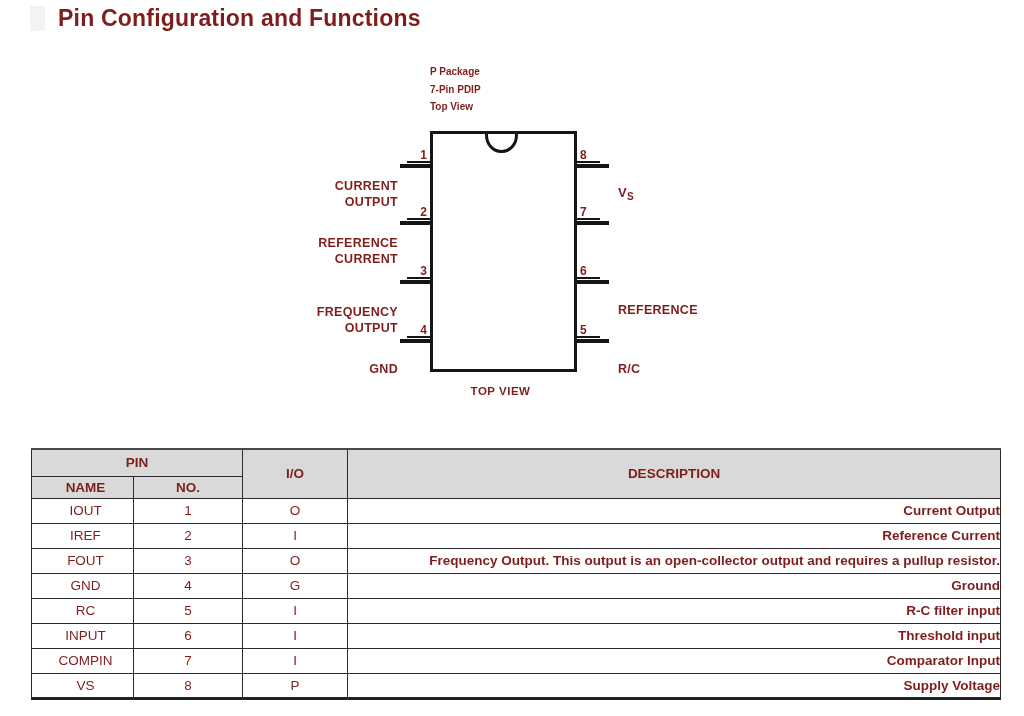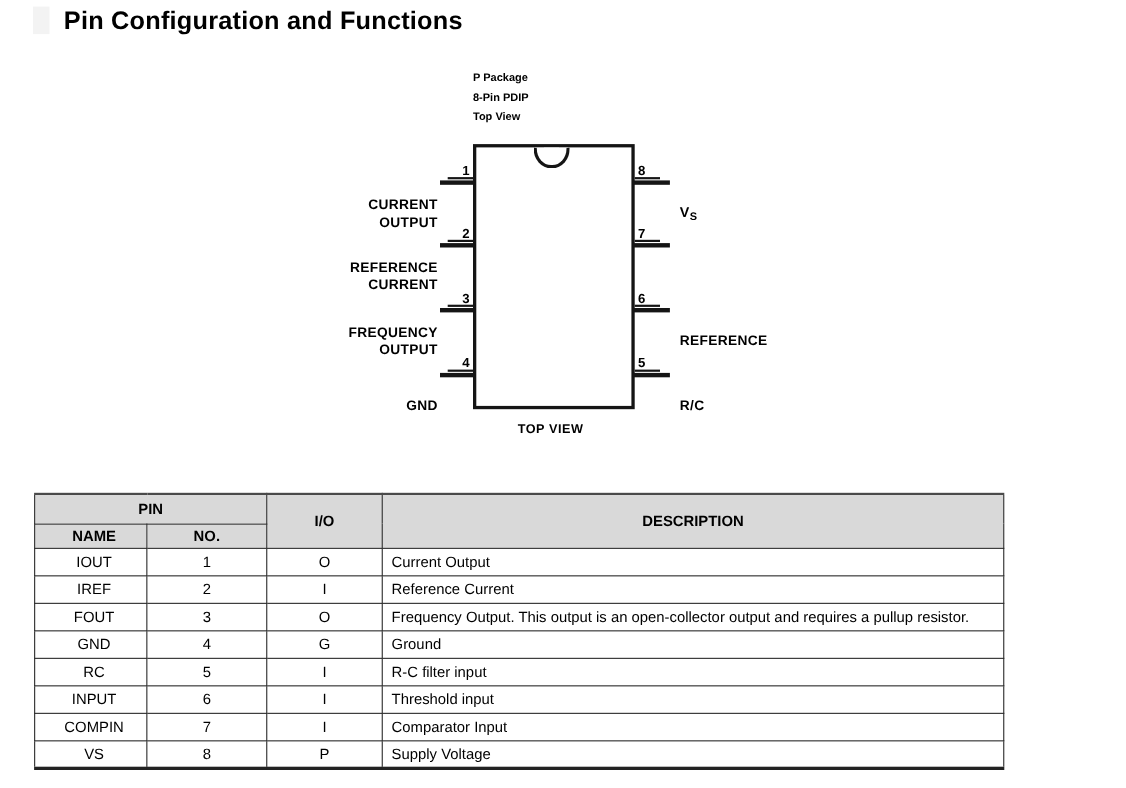--- a/index.html
+++ b/index.html
@@ -1,18 +1,18 @@
 <!DOCTYPE html>
 <html><head>
 <meta charset="utf-8">
 <style>
   html,body { margin:0; padding:0; background:#fff; }
   .page {
     position:relative; width:1024px; height:716px; background:#ffffff;
-    font-family:"Liberation Sans", sans-serif; color:#000000; overflow:hidden;
+    font-family:"Liberation Sans", sans-serif; color:#7f1d1d; overflow:hidden;
   }
   .abs { position:absolute; }
 
   
   .doc-title { left:58px; top:5px; font-size:23px; font-weight:bold; letter-spacing:0.2px; }
   .ghost-mark { left:30px; top:6px; width:15px; height:25px; background:#f3f3f3; }
 
   
   .pkg-header { left:430px; top:63px; width:148px; text-align:left;
                 font-weight:bold; font-size:10px; line-height:17.5px; }
@@ -32,45 +32,45 @@
                letter-spacing:0.3px; white-space:nowrap;margin-top:28px; }
   .pin-label.l { right:626px; text-align:right; }
   .pin-label.r { left:618px; text-align:left; }
   .pin-label .sub { font-size:10px; vertical-align:-3px; }
   .top-view { left:428px; top:385px; width:145px; text-align:center;
               font-size:11.5px; font-weight:bold; letter-spacing:0.5px; }
 
   
   .tbl-title { left:31px; top:423px; width:970px; text-align:center;
                font-size:17.5px; font-weight:bold; }
-  table.pin-table { position:absolute; left:31px; top:448px; width:882px;
+  table.pin-table { position:absolute; left:31px; top:448px; width:970px;
                     border-collapse:collapse; table-layout:fixed;
                     border:1px solid #222; border-top:2px solid #4a4a4a;
                     border-bottom:3px solid #222; }
   .pin-table th, .pin-table td { border:1px solid #2a2a2a; font-size:13.5px;
                                  padding:0; overflow:hidden; white-space:nowrap; }
   .pin-table thead th { background:#d9d9d9; font-weight:bold; }
   .pin-table .h1 { height:27px; }
   .pin-table .h2 { height:22px; }
   .pin-table tbody tr { height:25px; }
   .ta-c { text-align:center; }
   .ta-l { text-align:center; padding-left:6px !important; }
-  .desc  { text-align:left; padding-left:8px !important; }
+  .desc  { text-align:right; padding-left:8px !important;font-weight:bold; }
 </style>
 </head>
 <body>
 
 <div class="page">
 
   <div class="abs ghost-mark"></div>
   <div class="abs doc-title">Pin Configuration and Functions</div>
 
   <div class="abs pkg-header">
     <div>P Package</div>
-    <div>8-Pin PDIP</div>
+    <div>7-Pin PDIP</div>
     <div>Top View</div>
   </div>
 
   <div class="abs ic-body"></div>
   <div class="abs ic-notch"></div>
 
   <div class="abs stub l" style="top:164px;"></div>
   <div class="abs pin-num l" style="top:147px;">1</div>
   <div class="abs pin-label l" style="top:150px;">
     <div>CURRENT</div>
@@ -79,21 +79,21 @@
 
   <div class="abs stub l" style="top:221px;"></div>
   <div class="abs pin-num l" style="top:204px;">2</div>
   <div class="abs pin-label l" style="top:207px;">
     <div>REFERENCE</div>
     <div>CURRENT</div>
   </div>
 
   <div class="abs stub l" style="top:280px;"></div>
   <div class="abs pin-num l" style="top:263px;">3</div>
-  <div class="abs pin-label l" style="top:266px;">
+  <div class="abs pin-label l" style="top:276px;">
     <div>FREQUENCY</div>
     <div>OUTPUT</div>
   </div>
 
   <div class="abs stub l" style="top:339px;"></div>
   <div class="abs pin-num l" style="top:322px;">4</div>
   <div class="abs pin-label l" style="top:333px;">
     <div>GND</div>
   </div>
 

